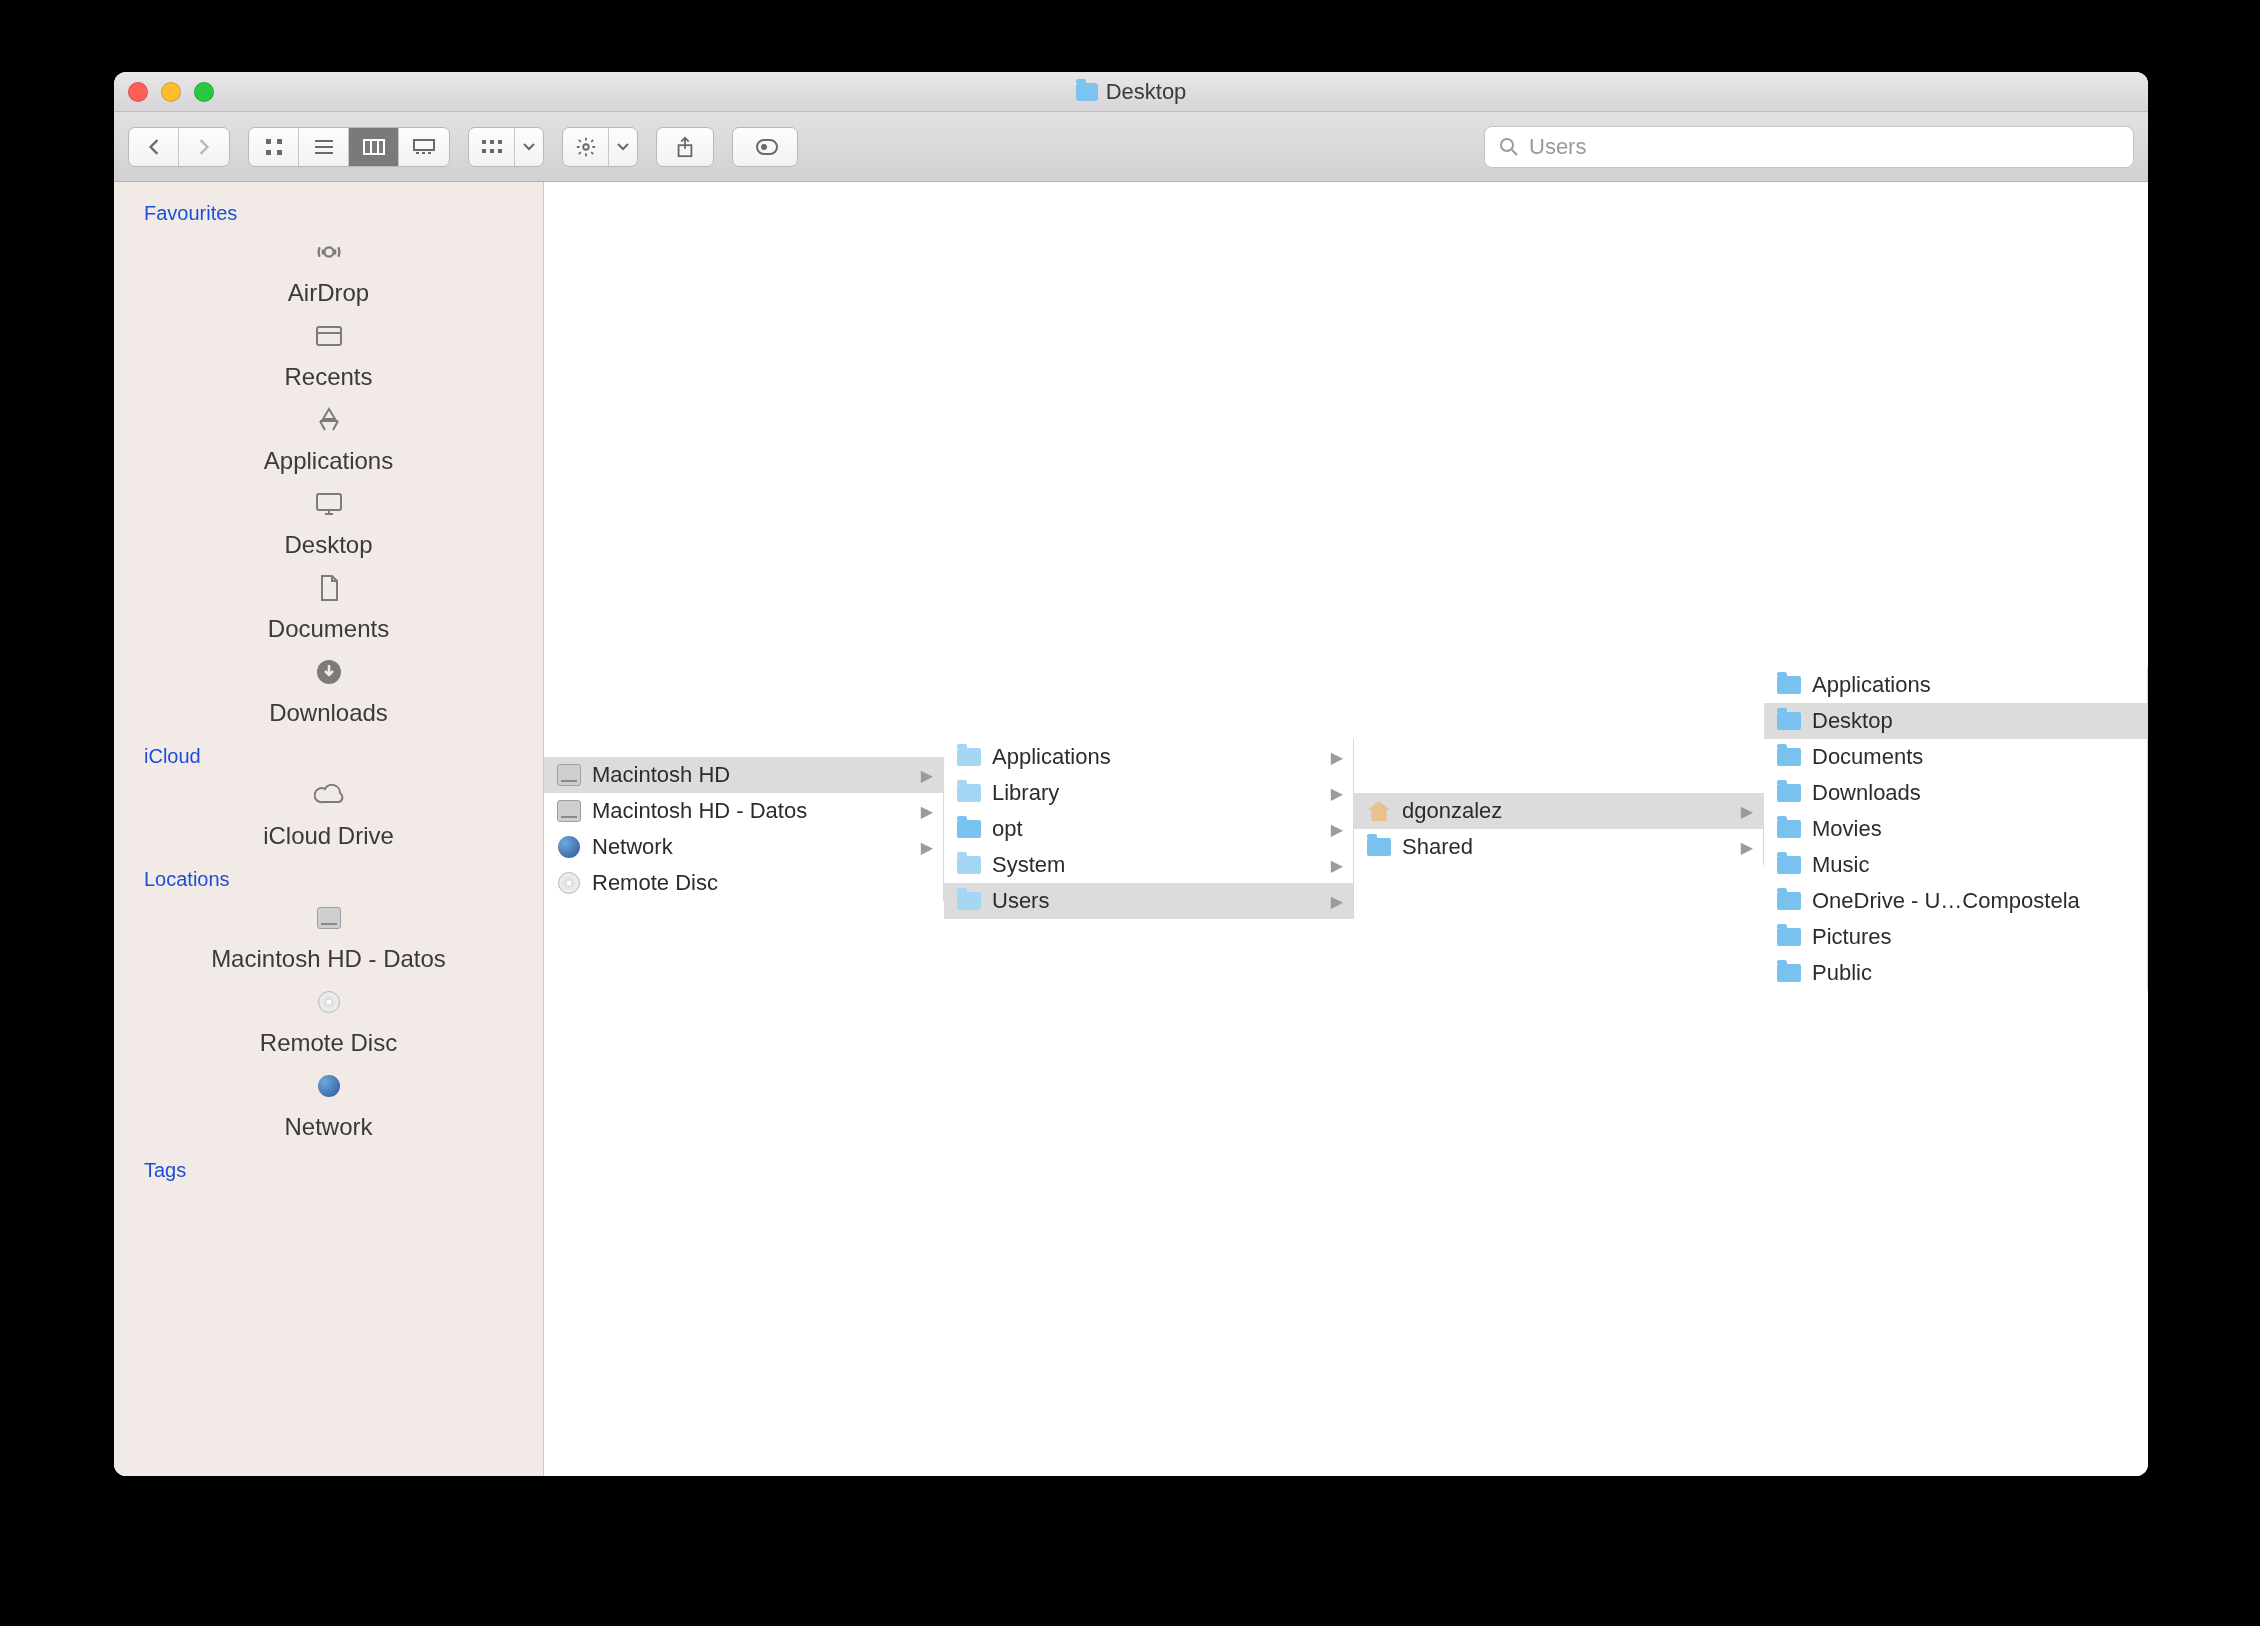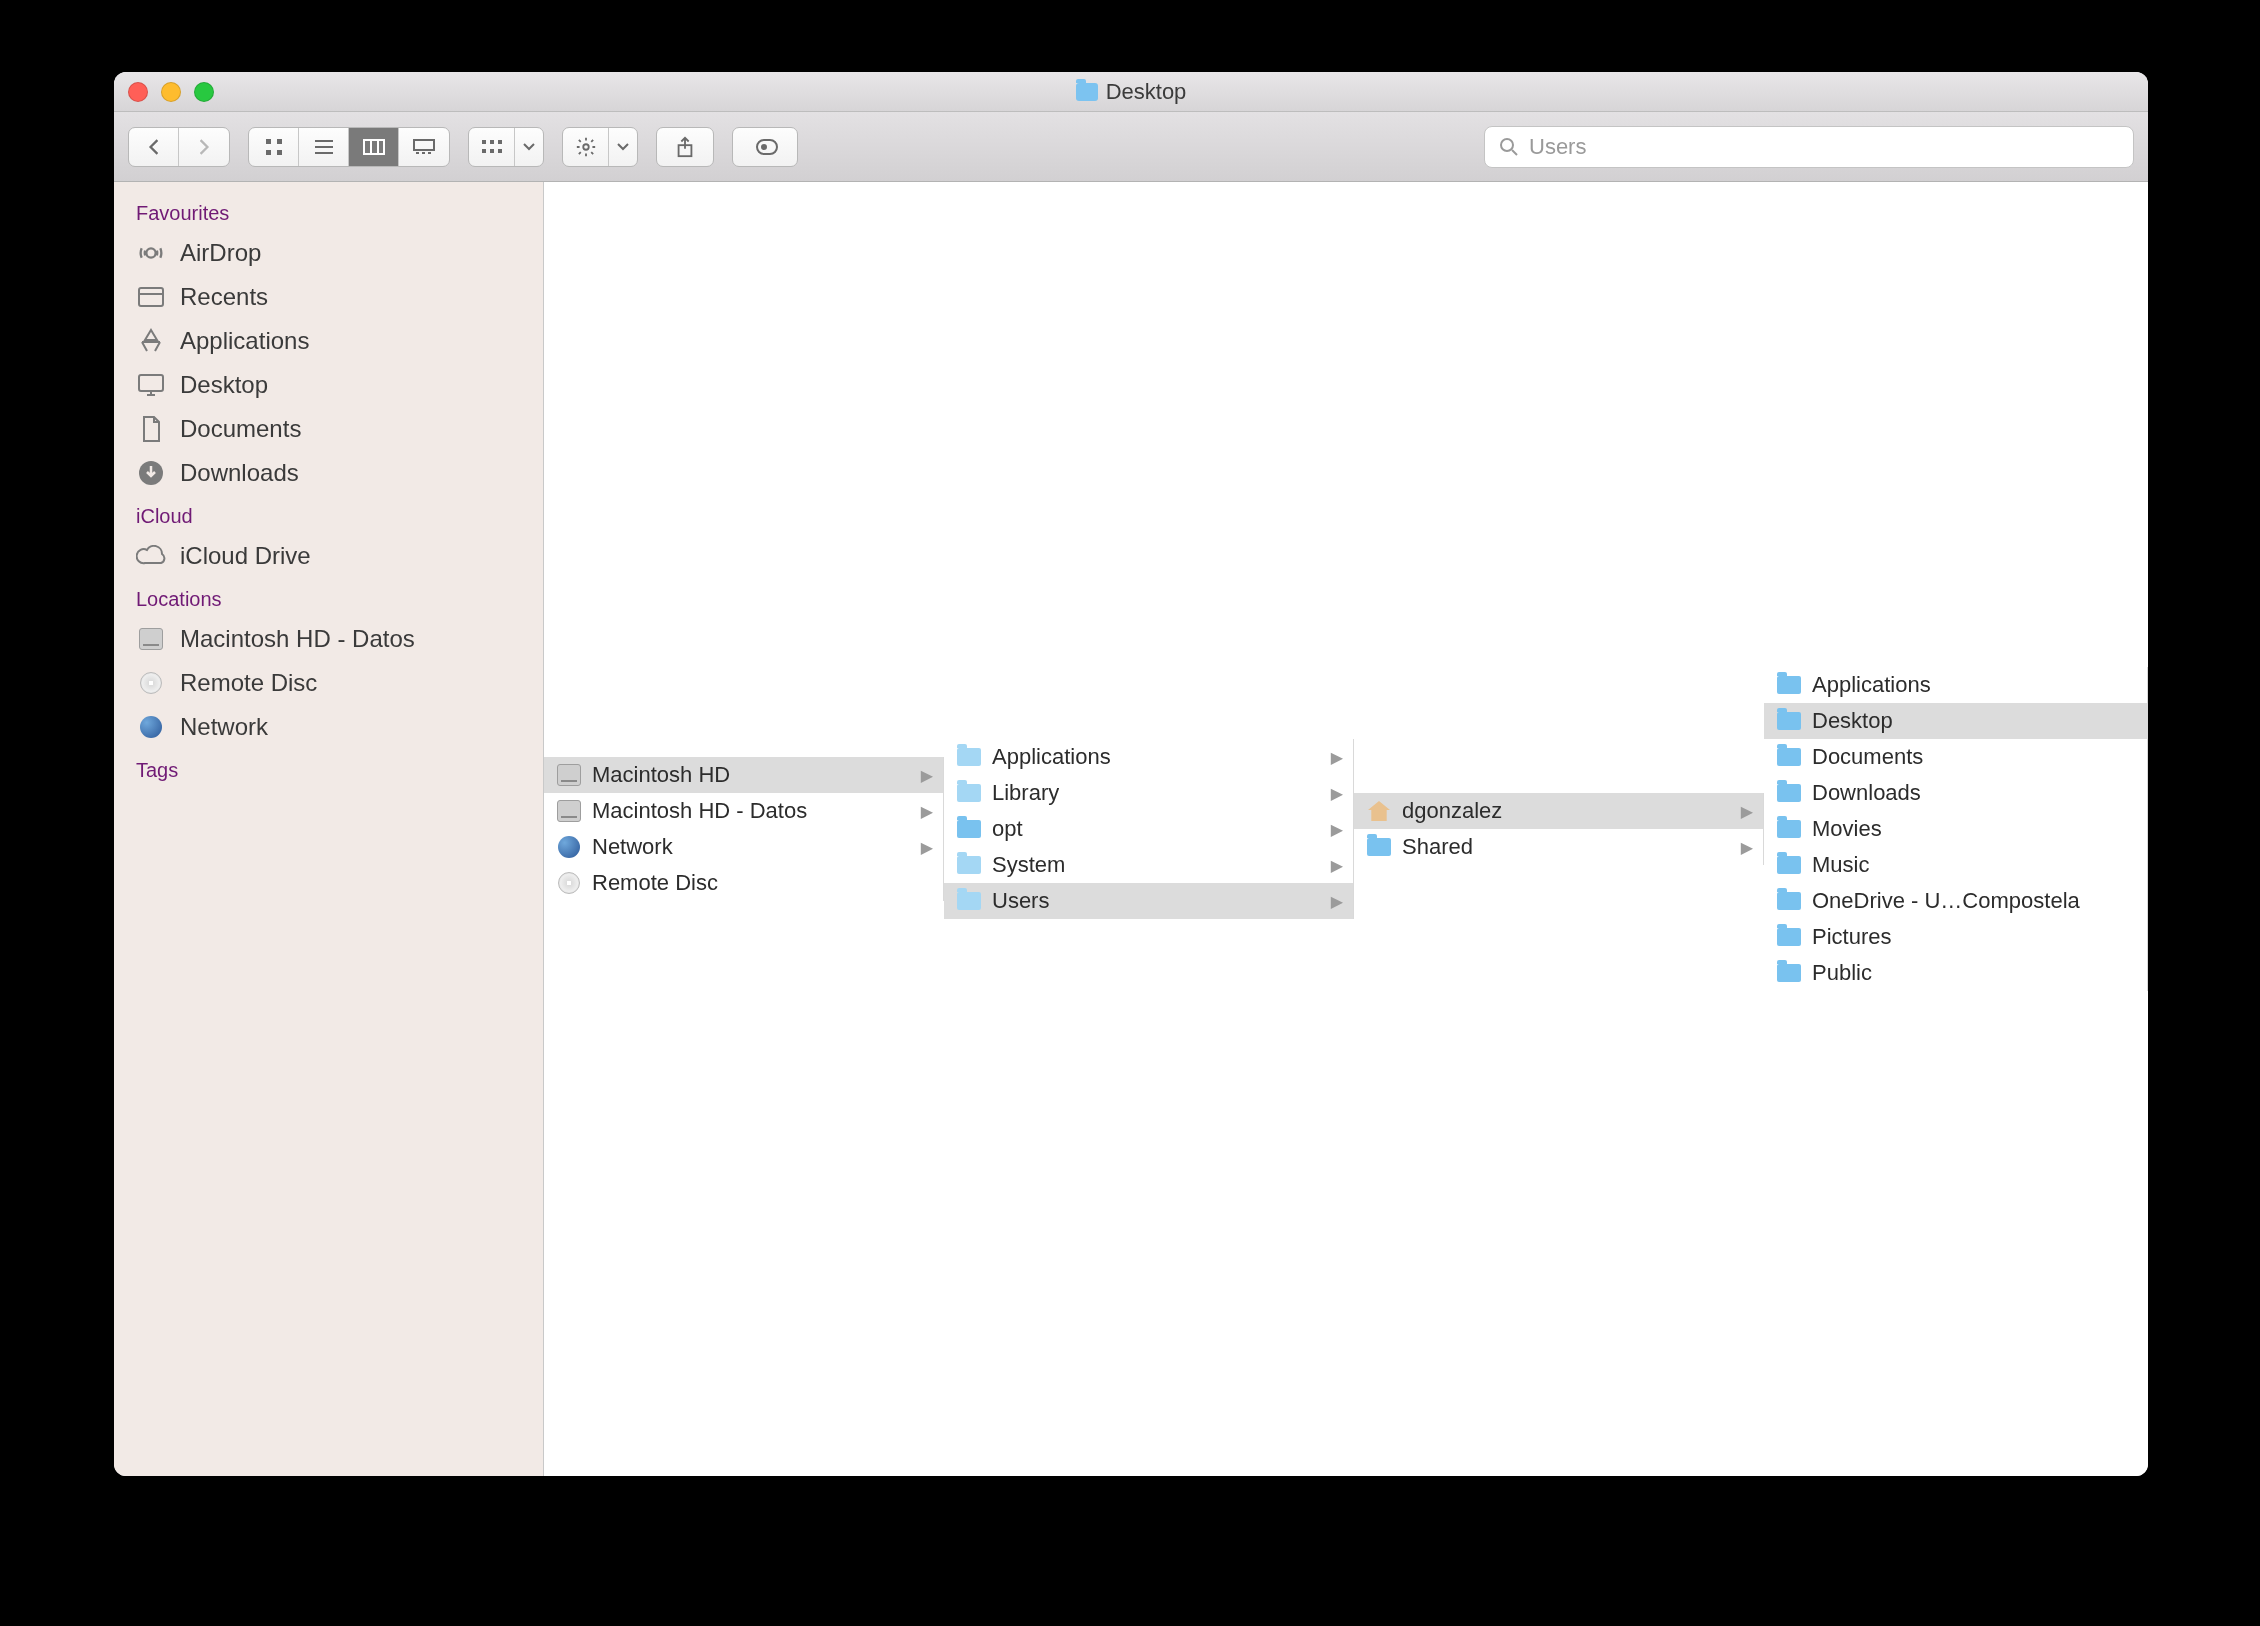--- a/index.html
+++ b/index.html
@@ -72,31 +72,31 @@
     height: calc(100% - 110px);
   }
   .sidebar {
     width: 430px;
     background: #f2eae6;
     border-right: 1px solid #c9c9c9;
     padding-top: 10px;
     overflow: hidden;
   }
   .sb-head {
-    font-size: 20px; color: #701a75;
-    padding: 10px 22px 6px;
+    font-size: 20px; color: #1d4ed8;
+    padding: 10px 30px 6px;
     font-weight: 500;
   }
   .sb-item {
     display: flex; align-items: center;
     gap: 14px;
     padding: 8px 22px;
     font-size: 24px; color: #3a3a3a;
     cursor: default;
-    white-space: nowrap; overflow: hidden; text-overflow: ellipsis;
+    white-space: nowrap; overflow: hidden; text-overflow: ellipsis; flex-direction: column;
   }
   .sb-item .ic { width: 30px; height: 26px; flex-shrink:0; display:flex; align-items:center; justify-content:center;}
   .columns {
     flex: 1;
     display: flex;
     background: #fff;
     align-items: center;
   }
   .col {
     border-right: 1px solid #d9d9d9;

